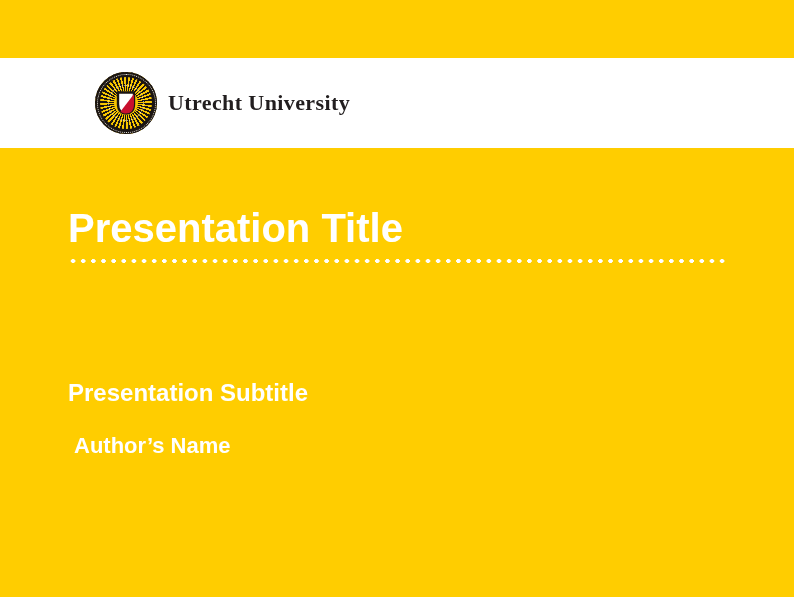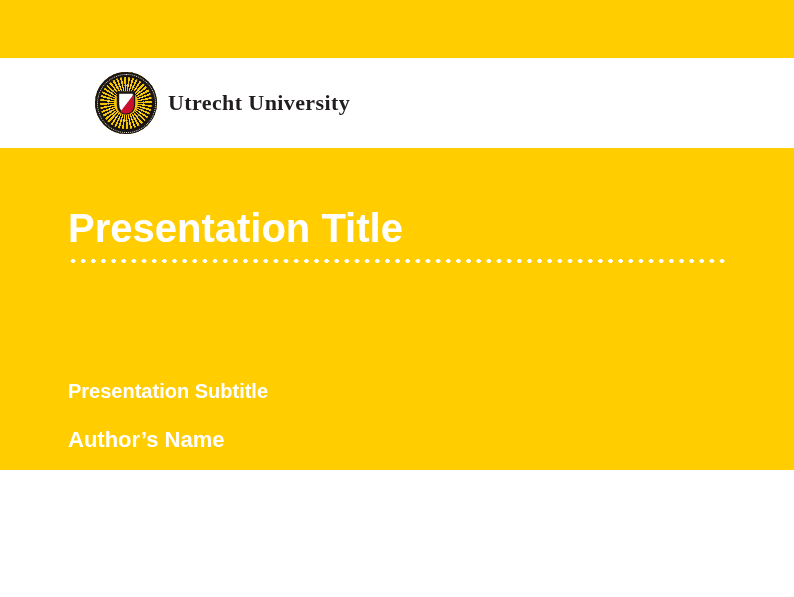--- a/index.html
+++ b/index.html
@@ -3,21 +3,21 @@
 <meta charset="utf-8">
 <style>
   html, body { margin: 0; padding: 0; }
   body {
     width: 794px; height: 597px;
     font-family: "Liberation Sans", sans-serif;
     overflow: hidden;
   }
   .slide {
     position: relative;
-    width: 794px; height: 470px;
+    width: 794px; height: 597px;
     background: #FFCD00;
   }
 
   
   .band {
     position: absolute;
     left: 0; top: 58px;
     width: 794px; height: 90px;
     background: #FFFFFF;
   }
@@ -92,30 +92,30 @@
     width: 660px; height: 6px;
     background-image: radial-gradient(circle closest-side, #FFFFFF 0, #FFFFFF 2.1px, rgba(255,255,255,0) 2.3px);
     background-size: 10.15px 6px;
     background-repeat: repeat-x;
     background-position: left center;
   }
   .subtitle {
     position: absolute;
     left: 68px; top: 380px;
     margin: 0;
-    font-size: 20px;
+    font-size: 24px;
     font-weight: 700;
     line-height: 1.1;
     color: #FFFFFF;
     white-space: nowrap;
   }
   .author {
     position: absolute;
     left: 68px; top: 428px;
-    margin: 0;
+    margin: 6px;
     font-size: 22px;
     font-weight: 700;
     line-height: 1.1;
     color: #FFFFFF;
     white-space: nowrap;
   }
 </style>
 </head>
 <body>
 

